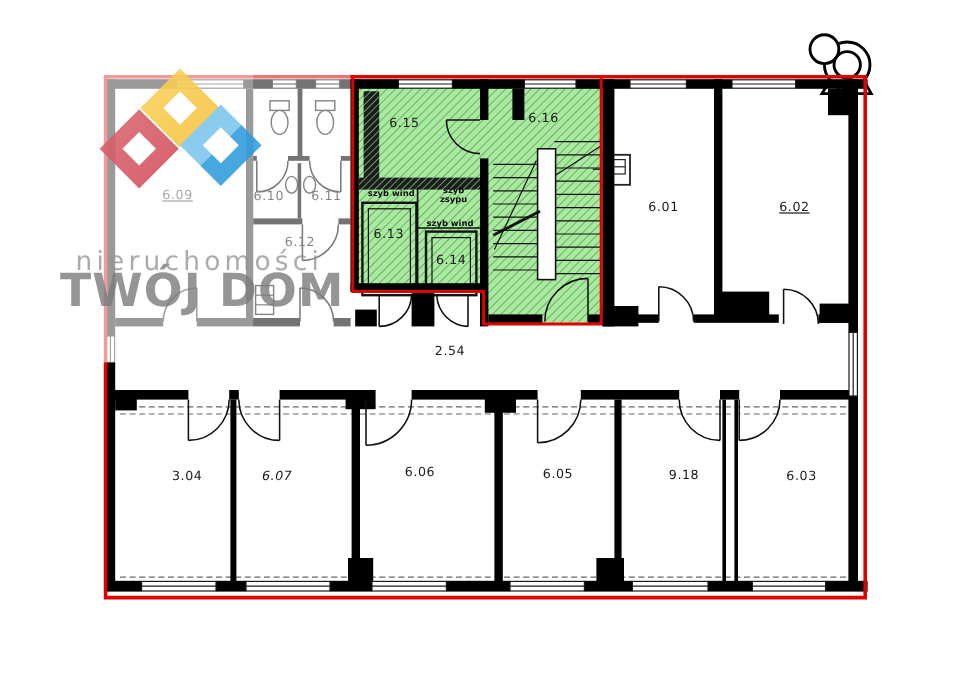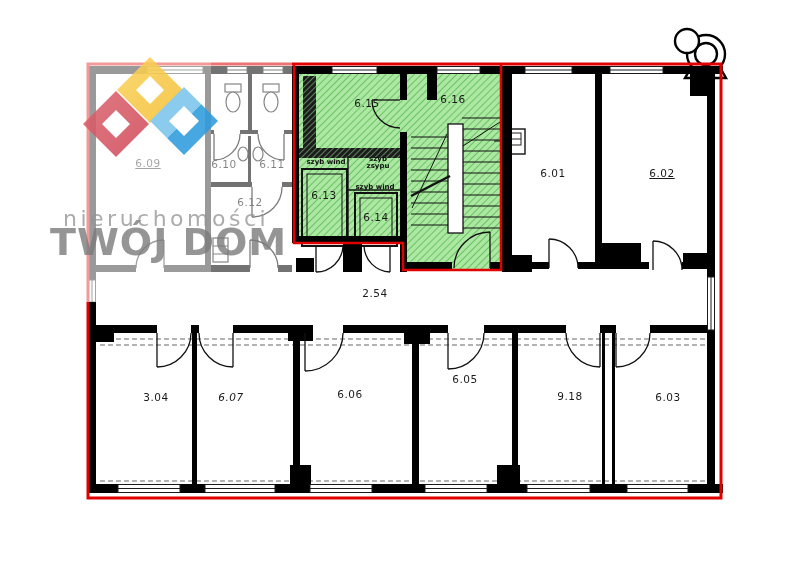--- a/index.html
+++ b/index.html
@@ -337,31 +337,31 @@
       <path d="M88,64 H721 V498 H88 Z" stroke-width="3"></path>
       <path d="M294,64 V243 H403 V270 H501 V64" stroke-width="2.5"></path>
     </g>
   </svg>
 
   <div id="room-labels">
       <span class="room-label" style="left: 553px; top: 173px;">6.01</span>
       <span class="room-label" style="left: 662px; top: 173px; text-decoration: underline;">6.02</span>
       <span class="room-label" style="left: 668px; top: 397px;">6.03</span>
       <span class="room-label" style="left: 570px; top: 396px;">9.18</span>
-      <span class="room-label" style="left: 465px; top: 379px;">6.05</span>
+      <span class="room-label" style="left: 465px; top: 395px;">6.05</span>
       <span class="room-label" style="left: 350px; top: 394px;">6.06</span>
       <span class="room-label" style="left: 231px; top: 397px; font-style: italic;">6.07</span>
       <span class="room-label" style="left: 156px; top: 397px;">3.04</span>
       <span class="room-label" style="left: 148px; top: 163px; text-decoration: underline;">6.09</span>
       <span class="room-label" style="left: 224px; top: 164px;">6.10</span>
       <span class="room-label" style="left: 272px; top: 164px;">6.11</span>
       <span class="room-label" style="left: 250px; top: 202px;">6.12</span>
       <span class="room-label" style="left: 324px; top: 195px;">6.13</span>
       <span class="room-label" style="left: 376px; top: 217px;">6.14</span>
-      <span class="room-label" style="left: 367px; top: 103px;">6.15</span>
+      <span class="room-label" style="left: 337px; top: 103px;">6.15</span>
       <span class="room-label" style="left: 453px; top: 99px;">6.16</span>
       <span class="room-label" style="left: 375px; top: 293px;">2.54</span>
       <div class="shaft-label" style="left: 326px; top: 162px;">
         <div>szyb wind</div>
       </div>
       <div class="shaft-label" style="left: 378px; top: 163px;">
         <div>szyb</div>
         <div>zsypu</div>
       </div>
       <div class="shaft-label" style="left: 375px; top: 187px;">

